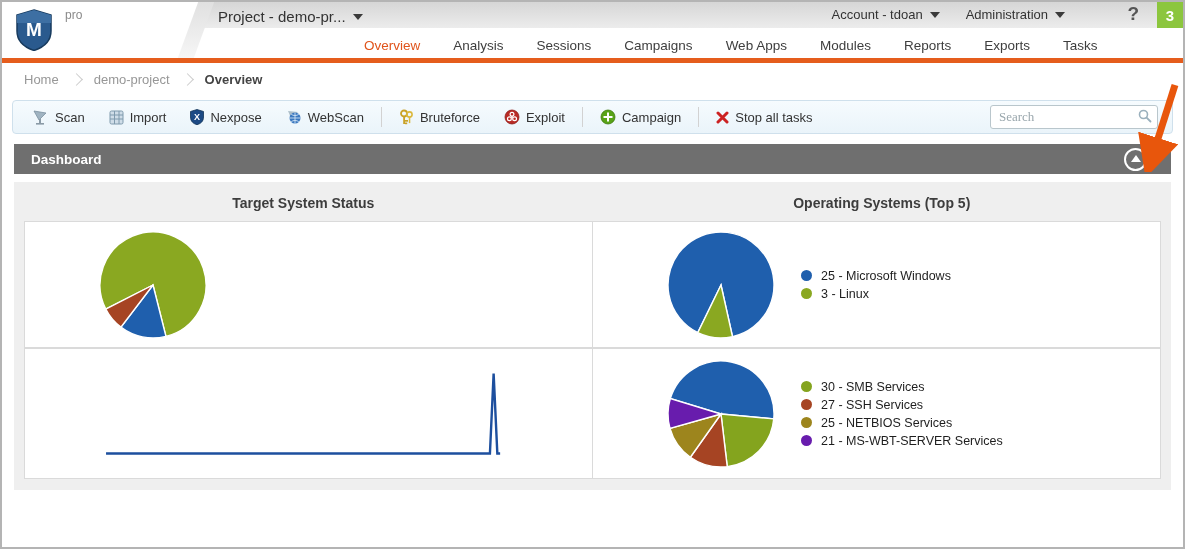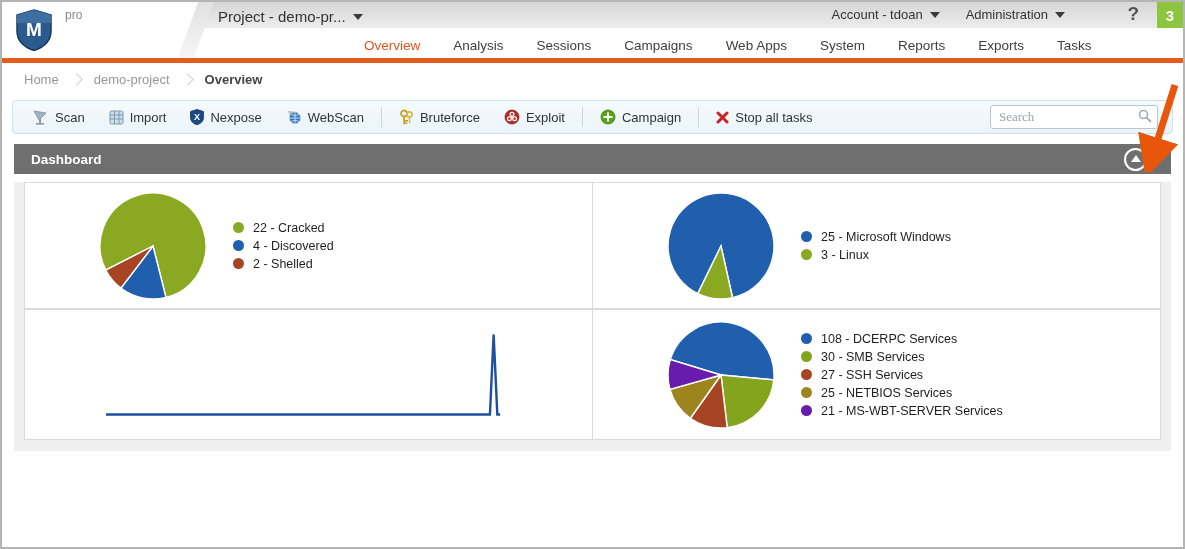--- a/index.html
+++ b/index.html
@@ -123,21 +123,21 @@
 
     <div class="help-btn">?</div>
     <div class="badge">3</div>
 
     <div class="nav-tabs">
       <div class="tab active">Overview</div>
       <div class="tab">Analysis</div>
       <div class="tab">Sessions</div>
       <div class="tab">Campaigns</div>
       <div class="tab">Web Apps</div>
-      <div class="tab">System</div>
+      <div class="tab">Modules</div>
       <div class="tab">Reports</div>
       <div class="tab">Exports</div>
       <div class="tab">Tasks</div>
     </div>
 
     <div class="accentbar"></div>
   </div>
 
   <div class="breadcrumb">
     <span class="crumb">Home</span>
@@ -236,41 +236,31 @@
     <defs>
       <marker id="ah" markerWidth="6" markerHeight="6" refX="1.5" refY="3" orient="auto">
         <path d="M0 0 L6 3 L0 6 Z" fill="#e8560c"></path>
       </marker>
     </defs>
     <line x1="55" y1="5" x2="35" y2="68" stroke="#e8560c" stroke-width="7" marker-end="url(#ah)"></line>
   </svg>
 
   <div class="dashwrap">
 
+    <div class="chart-titles">
+      <div class="chart-title">Target System Status</div>
+      <div class="chart-title">Operating Systems (Top 5)</div>
+    </div>
     <div class="chart-row">
       <div class="cbox">
         <svg class="pie-svg" width="112" height="112" viewBox="0 0 112 112">
             <path d="M56 56 L8.77665421801651 80.06149648619598 A53 53 0 1 1 68.95004152530835 107.39354457996441 Z" fill="#8aa821" stroke="#ffffff" stroke-width="1.4"></path>
             <path d="M56 56 L68.95004152530835 107.39354457996441 A53 53 0 0 1 23.893127676436528 98.16810109073438 Z" fill="#1f5fad" stroke="#ffffff" stroke-width="1.4"></path>
             <path d="M56 56 L23.893127676436528 98.16810109073438 A53 53 0 0 1 8.776654218016489 80.06149648619595 Z" fill="#a64423" stroke="#ffffff" stroke-width="1.4"></path>
           </svg>
-        <div class="legend">
-            <div class="legend-item">
-              <span class="legend-dot" style="background: rgb(138, 168, 33);"></span>
-              <span>22 - Cracked</span>
-            </div>
-            <div class="legend-item">
-              <span class="legend-dot" style="background: rgb(31, 95, 173);"></span>
-              <span>4 - Discovered</span>
-            </div>
-            <div class="legend-item">
-              <span class="legend-dot" style="background: rgb(166, 68, 35);"></span>
-              <span>2 - Shelled</span>
-            </div>
-          </div>
       </div>
       <div class="cbox">
         <svg class="pie-svg" width="112" height="112" viewBox="0 0 112 112">
             <path d="M56 56 L32.76632922017892 103.63608445385586 A53 53 0 1 1 67.53579758849881 107.72934731849209 Z" fill="#1f5fad" stroke="#ffffff" stroke-width="1.4"></path>
             <path d="M56 56 L67.53579758849881 107.72934731849209 A53 53 0 0 1 32.7663292201789 103.63608445385586 Z" fill="#8aa821" stroke="#ffffff" stroke-width="1.4"></path>
           </svg>
         <div class="legend">
             <div class="legend-item">
               <span class="legend-dot" style="background: rgb(31, 95, 173);"></span>
               <span>25 - Microsoft Windows</span>
@@ -292,24 +282,20 @@
       <div class="cbox">
         <svg class="pie-svg" width="112" height="112" viewBox="0 0 112 112">
             <path d="M56 56 L5.31584793395912 40.50429964969496 A53 53 0 0 1 108.77240919722976 60.90640678298679 Z" fill="#1f5fad" stroke="#ffffff" stroke-width="1.4"></path>
             <path d="M56 56 L108.77240919722976 60.90640678298679 A53 53 0 0 1 62.24439435814583 108.63086109023826 Z" fill="#84a41e" stroke="#ffffff" stroke-width="1.4"></path>
             <path d="M56 56 L62.24439435814583 108.63086109023826 A53 53 0 0 1 25.36472248601826 99.24904359221513 Z" fill="#a64423" stroke="#ffffff" stroke-width="1.4"></path>
             <path d="M56 56 L25.36472248601826 99.24904359221513 A53 53 0 0 1 4.984169911454394 70.3661087416407 Z" fill="#9d851d" stroke="#ffffff" stroke-width="1.4"></path>
             <path d="M56 56 L4.984169911454394 70.3661087416407 A53 53 0 0 1 5.315847933959127 40.50429964969492 Z" fill="#681cad" stroke="#ffffff" stroke-width="1.4"></path>
           </svg>
         <div class="legend">
             <div class="legend-item">
-              <span class="legend-dot" style="background: rgb(31, 95, 173);"></span>
-              <span>108 - DCERPC Services</span>
-            </div>
-            <div class="legend-item">
               <span class="legend-dot" style="background: rgb(132, 164, 30);"></span>
               <span>30 - SMB Services</span>
             </div>
             <div class="legend-item">
               <span class="legend-dot" style="background: rgb(166, 68, 35);"></span>
               <span>27 - SSH Services</span>
             </div>
             <div class="legend-item">
               <span class="legend-dot" style="background: rgb(157, 133, 29);"></span>
               <span>25 - NETBIOS Services</span>

